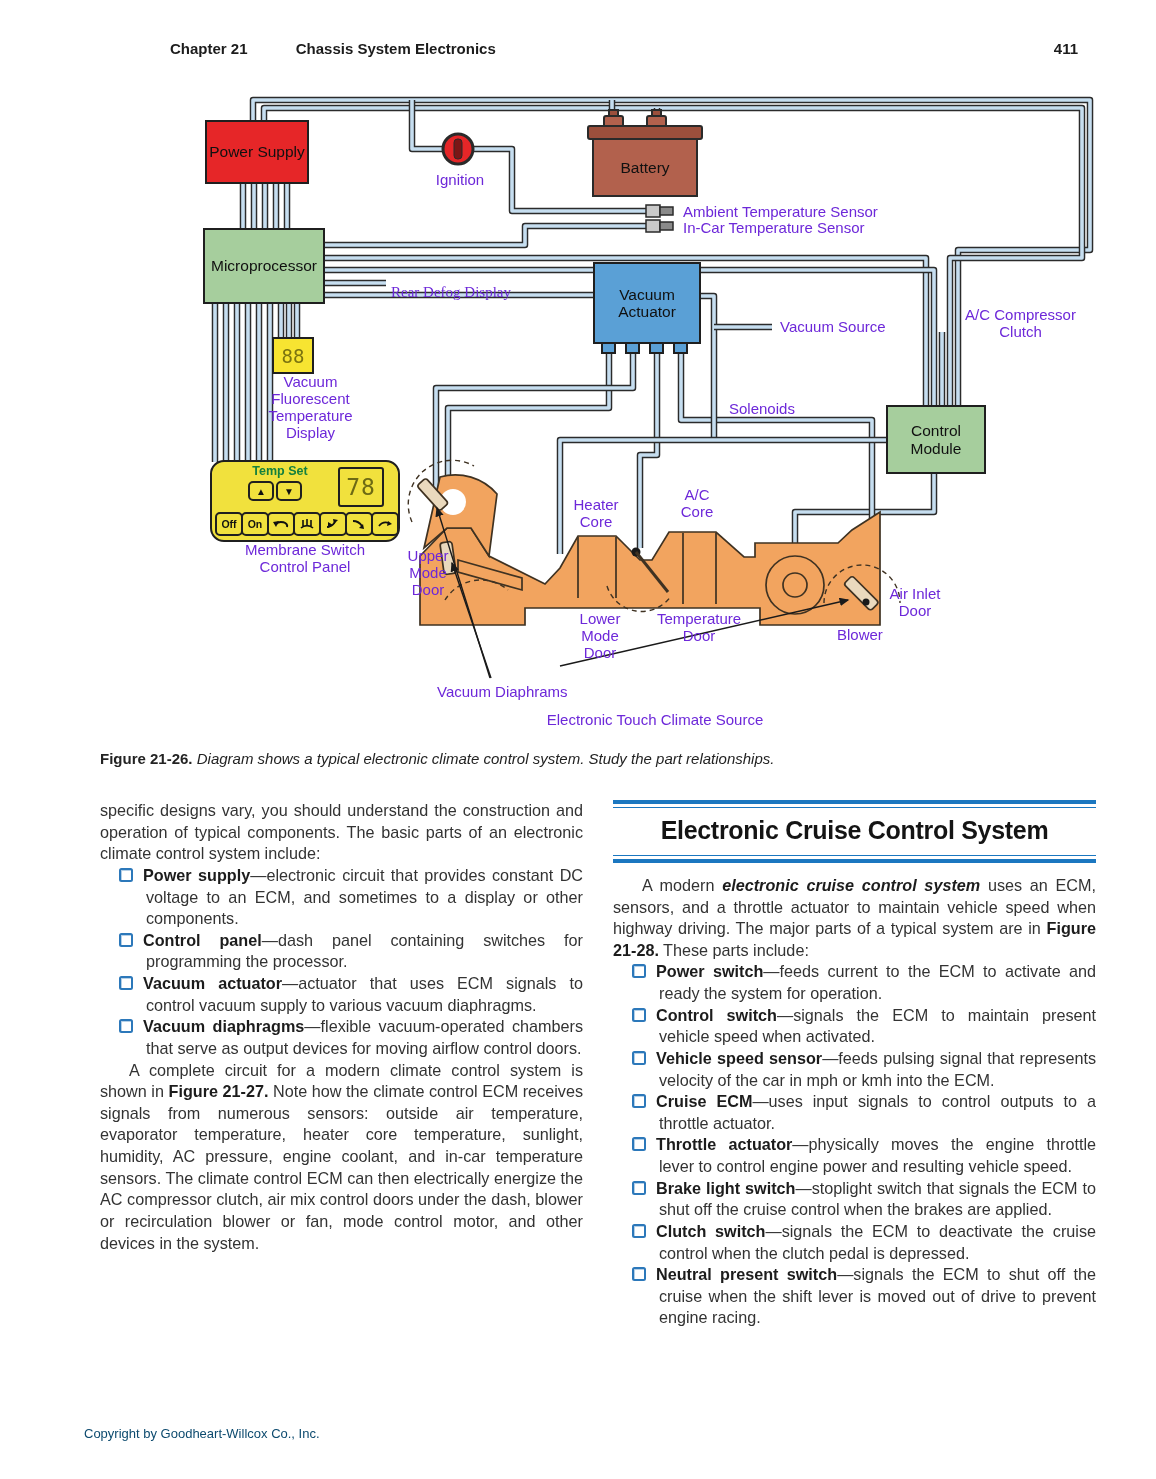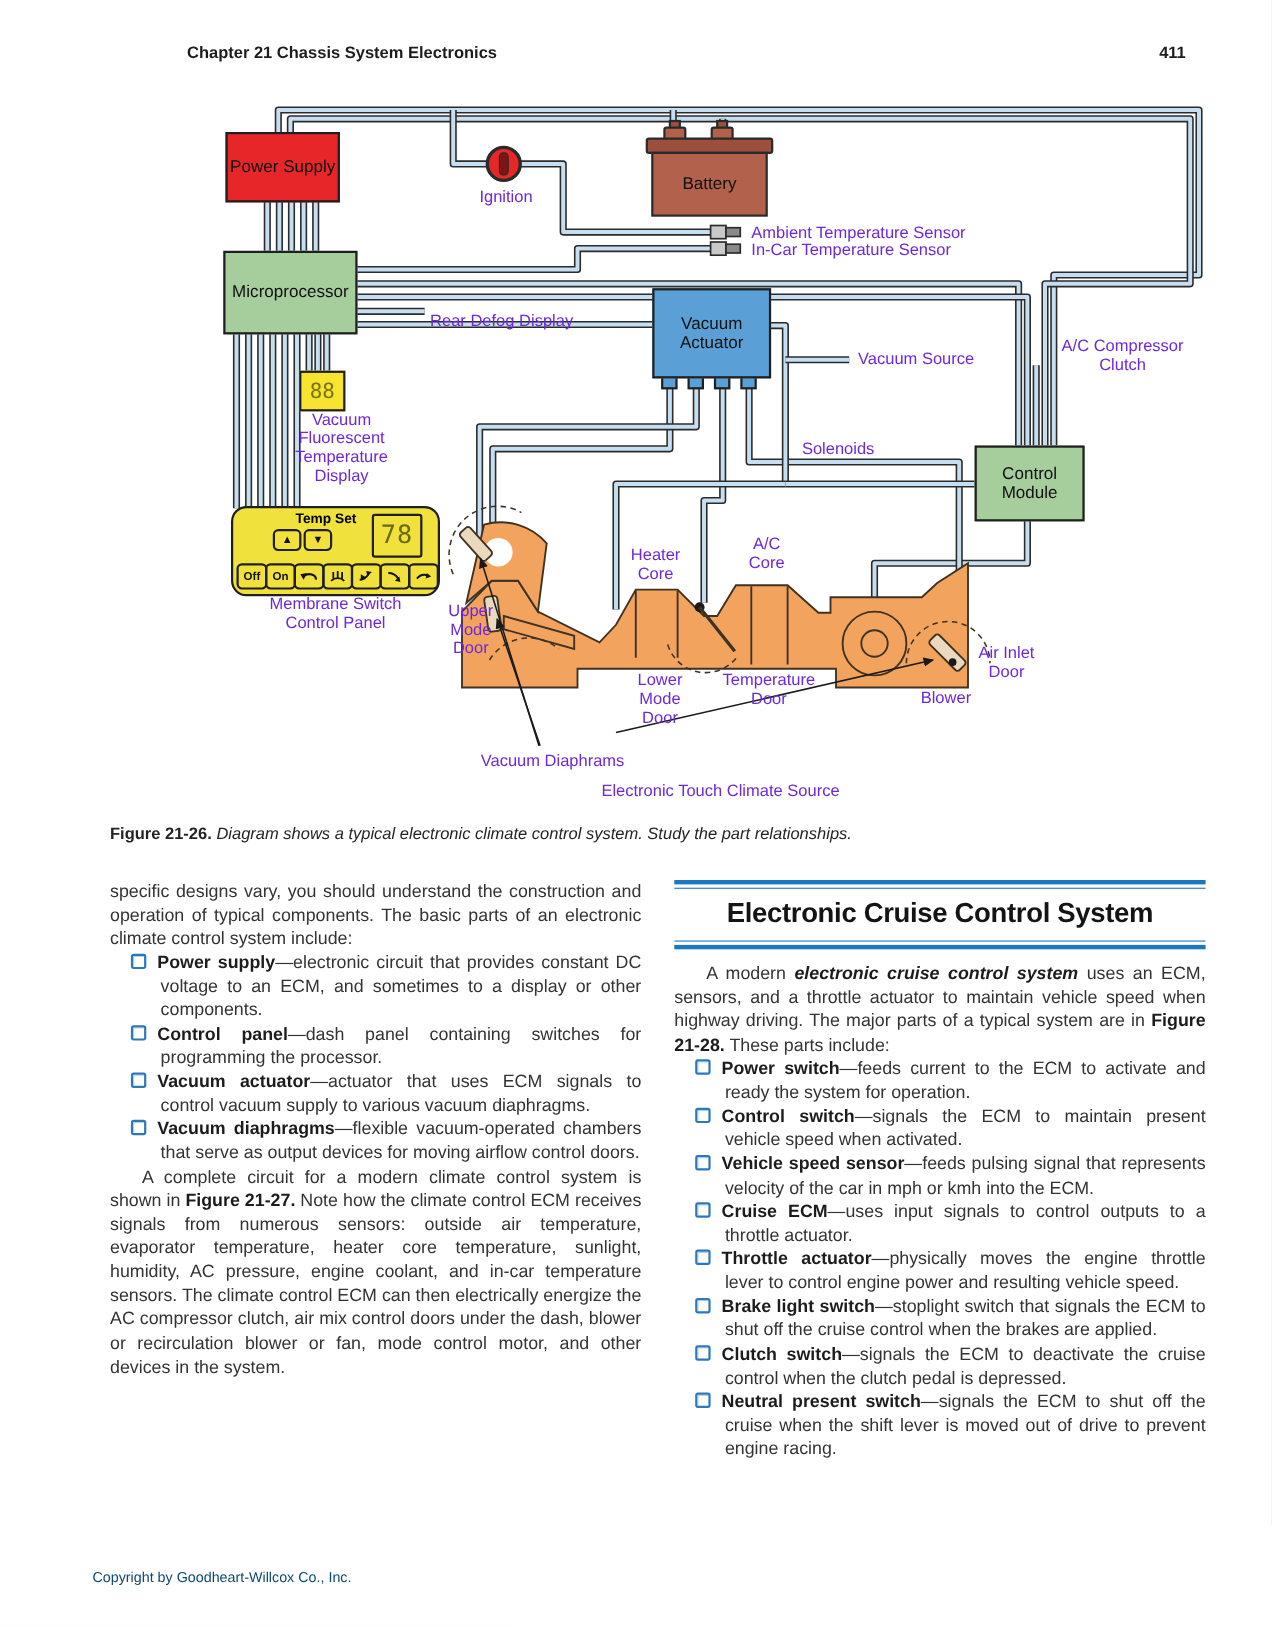--- a/index.html
+++ b/index.html
@@ -1,34 +1,34 @@
 <!DOCTYPE html>
 <html><head>
 <meta charset="utf-8">
 <style>
   html,body{margin:0;padding:0;background:#e8e8e8;}
   .page{position:relative;width:1156px;height:1479px;margin:0 auto;background:#ffffff;
         font-family:"Liberation Sans",sans-serif;color:#2e2e2e;overflow:hidden;}
   
   .hdr{position:absolute;top:40px;left:170px;right:78px;font-size:15px;font-weight:bold;color:#1c1c1c;}
-  .hdr .chap{}
+  .hdr .chap{margin-right:44px;}
   .hdr .pgnum{position:absolute;right:0;top:0;}
   .footer{position:absolute;left:84px;top:1426px;font-size:13px;color:#0c4a6e;}
   
   .dia-svg{position:absolute;left:0;top:0;}
   .wo{fill:none;stroke:#2b2b2b;stroke-width:6.5;stroke-linejoin:round;}
   .wi{fill:none;stroke:#c6def0;stroke-width:3.6;stroke-linejoin:round;}
   .dbox{position:absolute;border:2.2px solid #1f1f1f;display:flex;align-items:center;justify-content:center;
         text-align:center;font-size:15.5px;line-height:1.12;color:#101010;}
   .dlabel{position:absolute;font-size:15px;line-height:1.13;color:#6d28d9;}
   .ctr{text-align:center;}
   
   .panel{position:absolute;left:210px;top:460px;width:186px;height:78px;background:#f1e13d;
          border:2.5px solid #1f1f1f;border-radius:14px;}
-  .panel .tset{position:absolute;left:24px;top:2px;width:88px;text-align:right;font-size:12.5px;font-weight:bold;color:#000000;}
+  .panel .tset{position:absolute;left:24px;top:2px;width:88px;text-align:center;font-size:12.5px;font-weight:bold;color:#15803d;}
   .pbtn{position:absolute;border:2px solid #1f1f1f;border-radius:5px;display:flex;align-items:center;
         justify-content:center;font-size:10.5px;font-weight:bold;color:#111;background:transparent;}
   .tri{width:22px;height:16px;top:19px;font-size:10px;}
   .pdisp{position:absolute;left:126px;top:5px;width:42px;height:36px;border:2.5px solid #1f1f1f;border-radius:3px;
          display:flex;align-items:center;justify-content:center;
          font-family:"DejaVu Sans Mono",monospace;font-size:23px;color:#6d6a14;letter-spacing:1px;}
   .prow{top:50px;width:24px;height:20px;}
   
   .vfd{position:absolute;left:272px;top:337px;width:38px;height:33px;background:#f7e431;border:2px solid #1f1f1f;
        display:flex;align-items:center;justify-content:center;
@@ -262,21 +262,21 @@
       <svg width="18" height="12" viewBox="0 0 18 12">
         <path d="M 3,8 C 6,4 10,4 13,5" fill="none" stroke="#111" stroke-width="1.8"></path>
         <path d="M 16,6 L 11,8 L 12,3 Z" fill="#111"></path>
         </svg>
       </div>
   </div>
 
   <div class="dlabel ctr" style="left:420px;top:172px;width:80px;">Ignition</div>
   <div class="dlabel" style="left:683px;top:204px;">Ambient Temperature Sensor</div>
   <div class="dlabel" style="left:683px;top:220px;">In-Car Temperature Sensor</div>
-  <div class="dlabel" style="left:391px;top:284px;">Rear Defog Display</div>
+  <div class="dlabel" style="left:391px;top:284px;font-family:Liberation Serif, serif;">Rear Defog Display</div>
   <div class="dlabel" style="left:780px;top:319px;">Vacuum Source</div>
   <div class="dlabel ctr" style="left:953px;top:307px;width:135px;">A/C Compressor Clutch</div>
   <div class="dlabel" style="left:729px;top:401px;">Solenoids</div>
   <div class="dlabel ctr" style="left:258px;top:374px;width:105px;">Vacuum Fluorescent Temperature Display</div>
   <div class="dlabel ctr" style="left:220px;top:542px;width:170px;">Membrane Switch Control Panel</div>
   <div class="dlabel ctr" style="left:402px;top:548px;width:52px;">Upper Mode Door</div>
   <div class="dlabel ctr" style="left:565px;top:497px;width:62px;">Heater Core</div>
   <div class="dlabel ctr" style="left:669px;top:487px;width:56px;">A/C Core</div>
   <div class="dlabel ctr" style="left:572px;top:611px;width:56px;">Lower Mode Door</div>
   <div class="dlabel ctr" style="left:648px;top:611px;width:102px;">Temperature Door</div>

